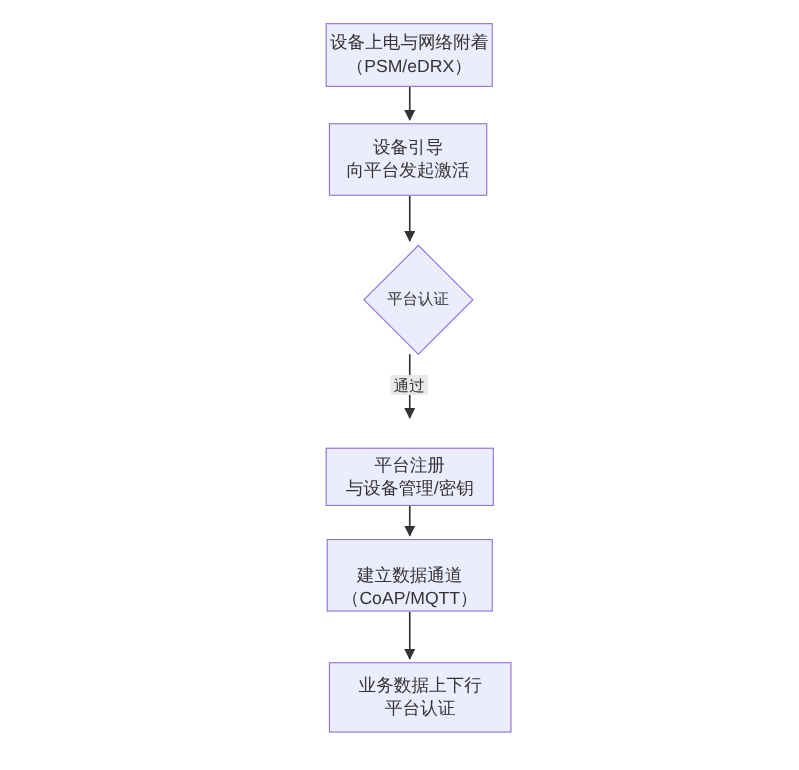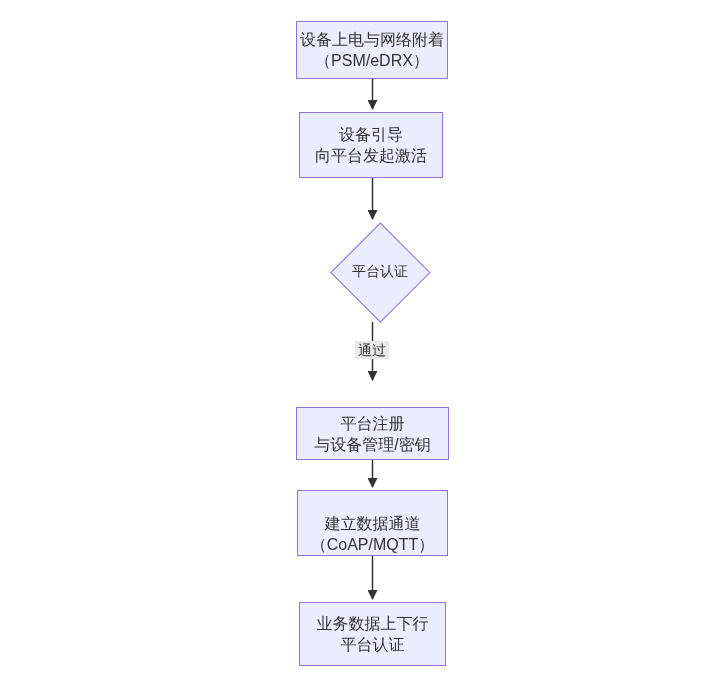--- a/index.html
+++ b/index.html
@@ -115,18 +115,18 @@
   <div class="node rect" style="left:296px; top:383px; width:153px; height:53px;margin-top:24px;">
     <span class="line">平台注册</span>
     <span class="line">与设备管理/密钥</span>
   </div>
 
   <div class="node rect" style="left:297px; top:490px; width:151px; height:66px;justify-content:flex-end;">
     <span class="line">建立数据通道</span>
     <span class="line">（CoAP/MQTT）</span>
   </div>
 
-  <div class="node rect" style="left:299px; top:602px; width:147px; height:64px;">
+  <div class="node rect" style="left:299px; top:602px; width:166px; height:64px;">
     <span class="line">业务数据上下行</span>
     <span class="line">平台认证</span>
   </div>
 
 </div>
 
 </body></html>

